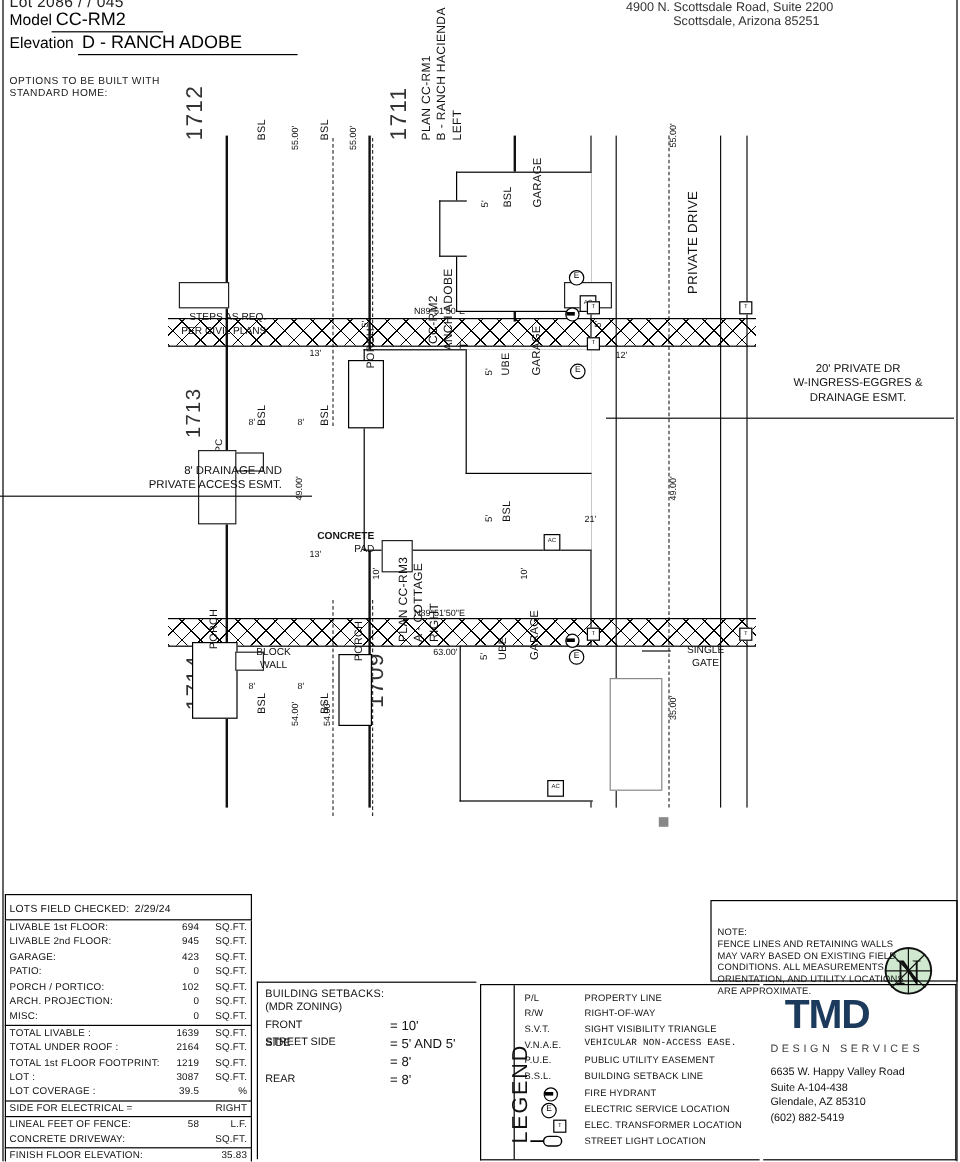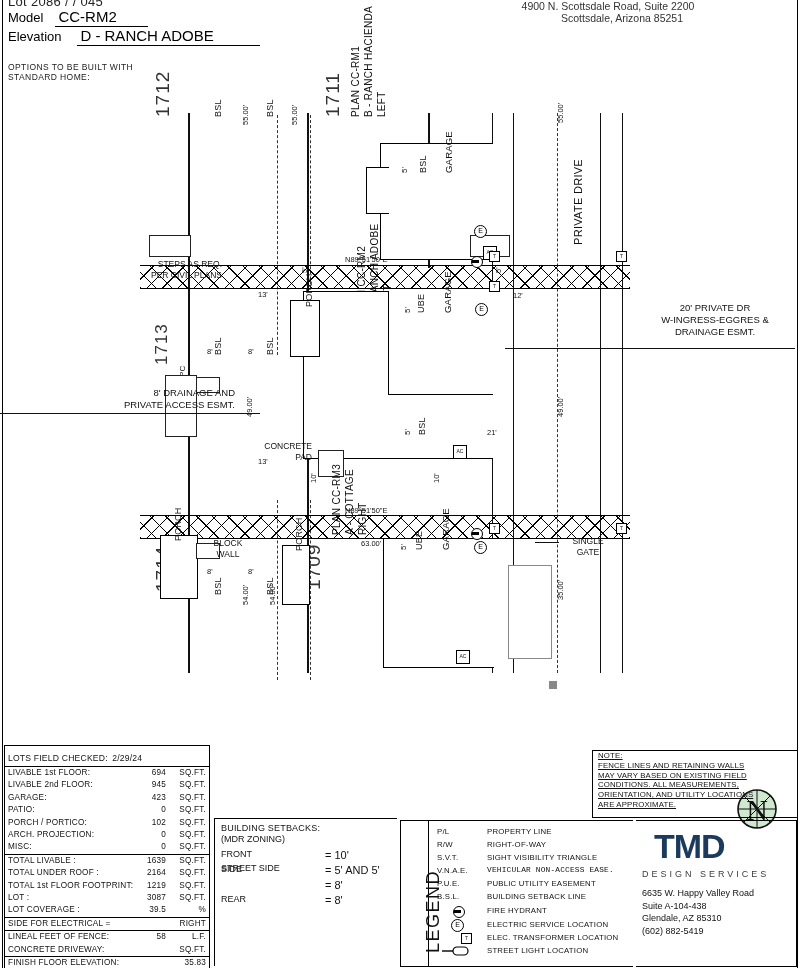--- a/index.html
+++ b/index.html
@@ -34,21 +34,20 @@
     position: absolute; left: 8px; top: -6px;
     font-size: 13px; color: #222; letter-spacing: .3px;
   }
   .hdr-row { position: absolute; left: 8px; font-size: 14px; color: #000; }
   .hdr-label { font-size: 13px; }
   .hdr-value {
     font-size: 15px;
     border-bottom: 1.4px solid #000;
     padding: 0 4px 1px 3px;
     display: inline-block;
-    margin-left: 12px;
   }
   .hdr-note {
     position: absolute; left: 8px; font-size: 8.5px;
     line-height: 10px; letter-spacing: .4px; color: #222;
   }
   .hdr-addr {
     position: absolute; right: 22px; text-align: center;
     font-size: 10.5px; line-height: 12px; color: #333;
   }
 
@@ -137,22 +136,22 @@
   #legend-word span {
     position: absolute; left: 3px; top: 140px;
     font-size: 18px; letter-spacing: 1.5px; color: #111;
   }
   .lg-row { position: absolute; font-size: 7.8px; letter-spacing: .2px; }
   .lg-abbr { position: absolute; font-size: 7.8px; letter-spacing: .2px; }
 
   
   #note-panel { left: 592px; top: 750px; width: 204px; height: 66px; border: 1.3px solid #000; }
   #note-panel .nt {
-    position: absolute; left: 5px; top: 0; font-size: 7.8px;
-    line-height: 9.8px; letter-spacing: .15px; text-decoration: underline;
+    position: absolute; left: 5px; top: 21px; font-size: 7.8px;
+    line-height: 9.8px; letter-spacing: .15px;
   }
 
   
   #tmd-panel { left: 636px; top: 820px; width: 160px; height: 145px; border: 1.3px solid #000; border-left:none; }
   #tmd-logo { position: absolute; left: 18px; top: 6px; font-size: 34px; font-weight: bold;
               letter-spacing: -1px; color: #1b3a5c; font-family: "Liberation Sans", sans-serif; }
   #tmd-sub { position: absolute; left: 6px; top: 48px; font-size: 9px;
              letter-spacing: 3px; color: #3b3b3b; }
   #tmd-addr { position: absolute; left: 6px; top: 66px; font-size: 9px;
               line-height: 12.5px; color: #111; }
@@ -257,21 +256,21 @@
     <div class="plan-txt rot90" style="left:417px; top:218px; font-size:9px;">UBE</div>
     <div class="plan-txt rot90" style="left:443px; top:218px; font-size:9.5px;">GARAGE</div>
     <div class="plan-txt rot90" style="left:403px; top:340px;">5'</div>
     <div class="plan-txt rot90" style="left:418px; top:340px; font-size:9px;">BSL</div>
     <div class="badge-ac" style="left:453px; top:350px;">AC</div>
     <div class="badge-e" style="left:475px; top:208px;">E</div>
 
     <div class="poly" style="left:290px; top:205px; width:28px; height:55px;"></div>
     <div class="plan-txt rot90" style="left:305px; top:212px; font-size:9px;">PORCH</div>
 
-    <div class="calloutL" style="left:248px; top:345px; width:64px; font-size:8.5px;">CONCRETE</div>
+    <div class="calloutL" style="left:248px; top:345px; width:64px; font-size:8.5px;font-weight:bold;">CONCRETE</div>
     <div class="calloutL" style="left:248px; top:356px; width:64px; font-size:8.5px;">PAD</div>
     <div class="poly-thin" style="left:318px; top:355px; width:24px; height:25px;"></div>
 
     <div class="dim rot90" style="left:245px; top:322px;">49.00'</div>
     <div class="dim rot90" style="left:556px; top:322px;">49.00'</div>
 
     <div class="dim" style="left:258px; top:195px;">13'</div>
     <div class="dim" style="left:258px; top:362px;">13'</div>
     <div class="dim" style="left:513px; top:196px;">12'</div>
     <div class="dim" style="left:487px; top:333px;">21'</div>

